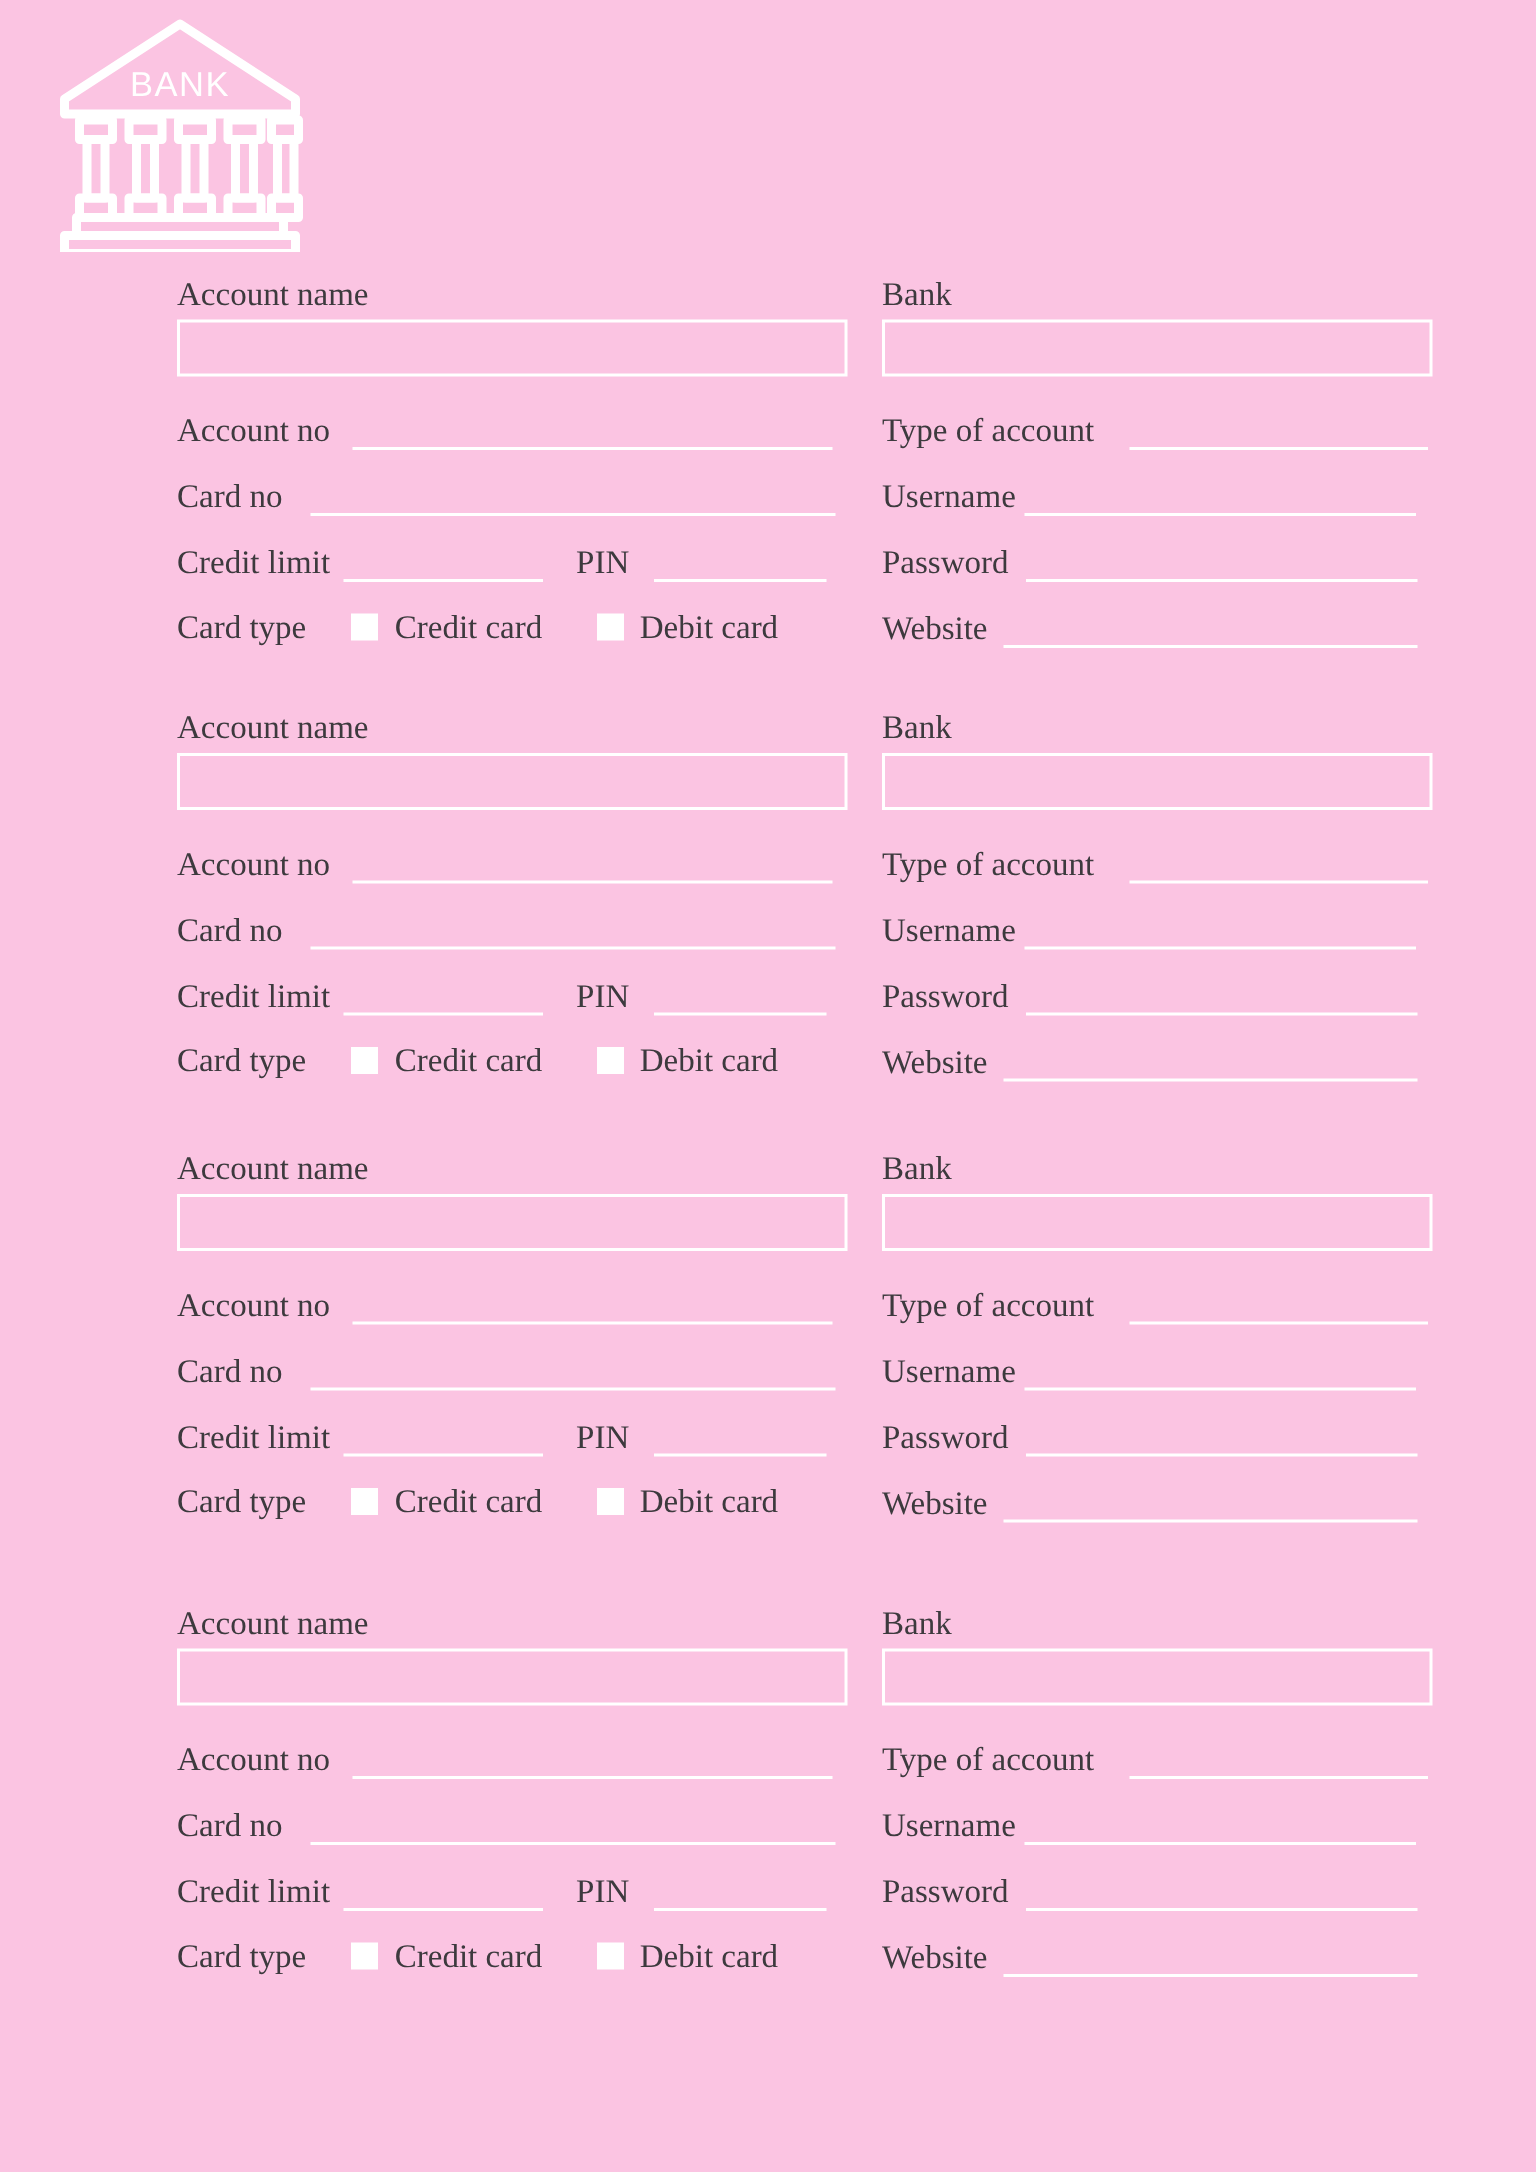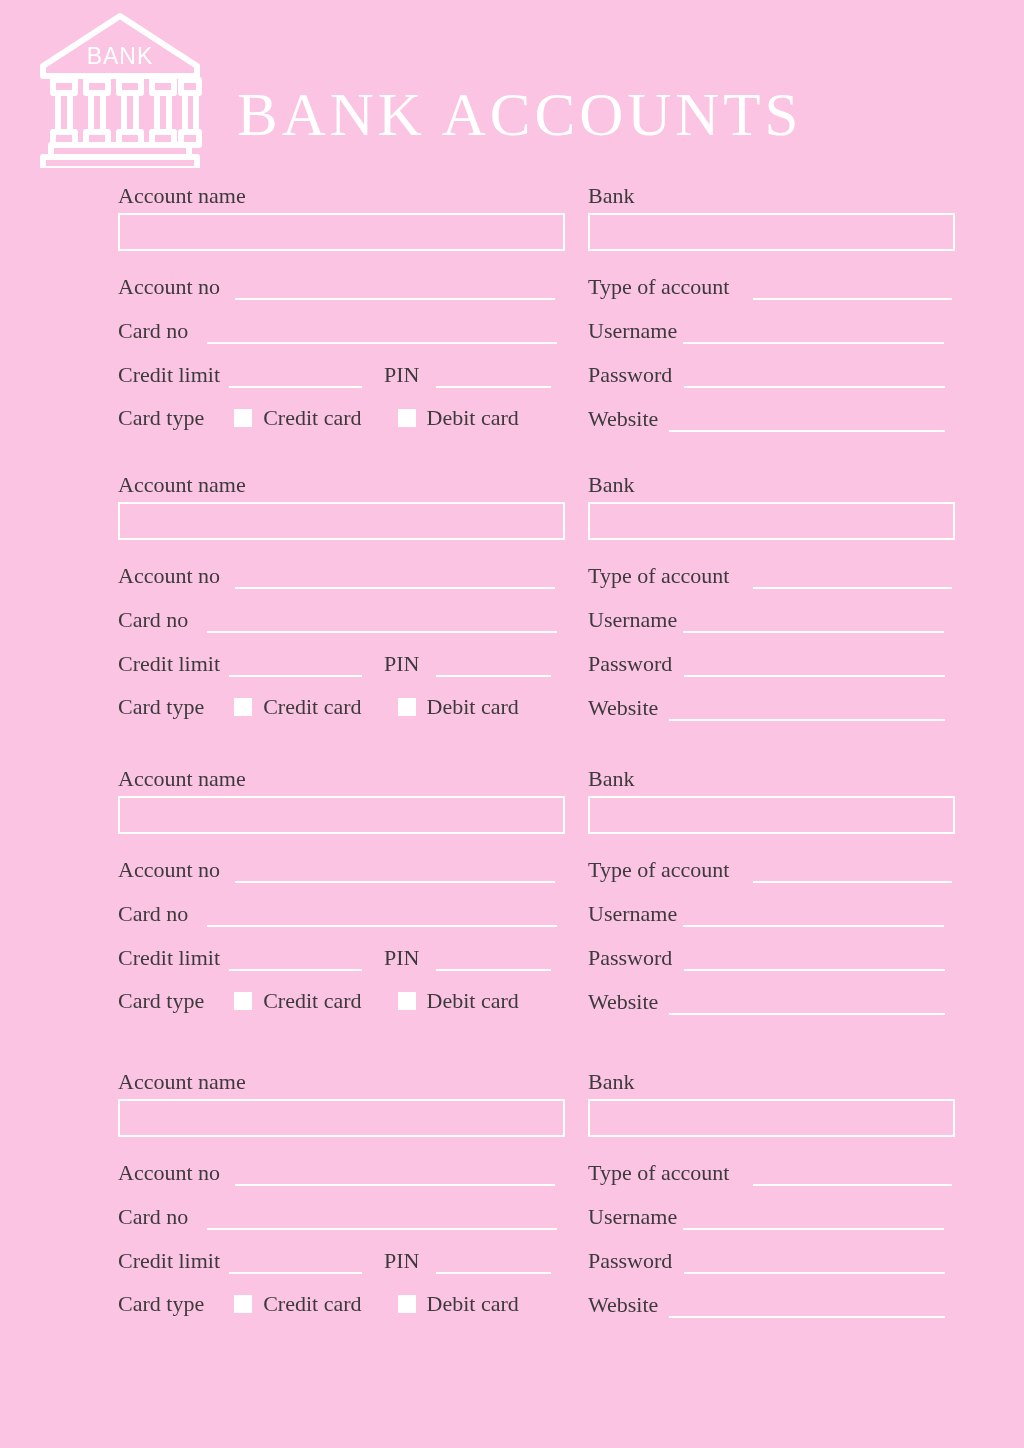--- a/index.html
+++ b/index.html
@@ -144,21 +144,20 @@
         <rect x="114" y="124" width="22" height="13"></rect>
         <rect x="143" y="124" width="18" height="13"></rect>
 
         <rect x="13" y="137" width="138" height="12"></rect>
         <rect x="5" y="149" width="154" height="12"></rect>
       </g>
       <text x="82" y="56" text-anchor="middle" font-family="Liberation Sans, DejaVu Sans, sans-serif" font-size="23" fill="#ffffff" letter-spacing="1">BANK</text>
     </svg>
   </div>
 
-  <div class="page-title">BANK ACCOUNTS</div>
 </div>
 
 <div id="blocks-root">
     <div class="block" style="top: 183px;">
       <div class="col col-left">
         <div class="lbl field-top">Account name</div>
         <div class="box"></div>
         <div class="row" style="top: 91px;">
           <span class="lbl">Account no</span>
           <span style="display: inline-block; flex: 0 0 auto; width: 15px;"></span>

